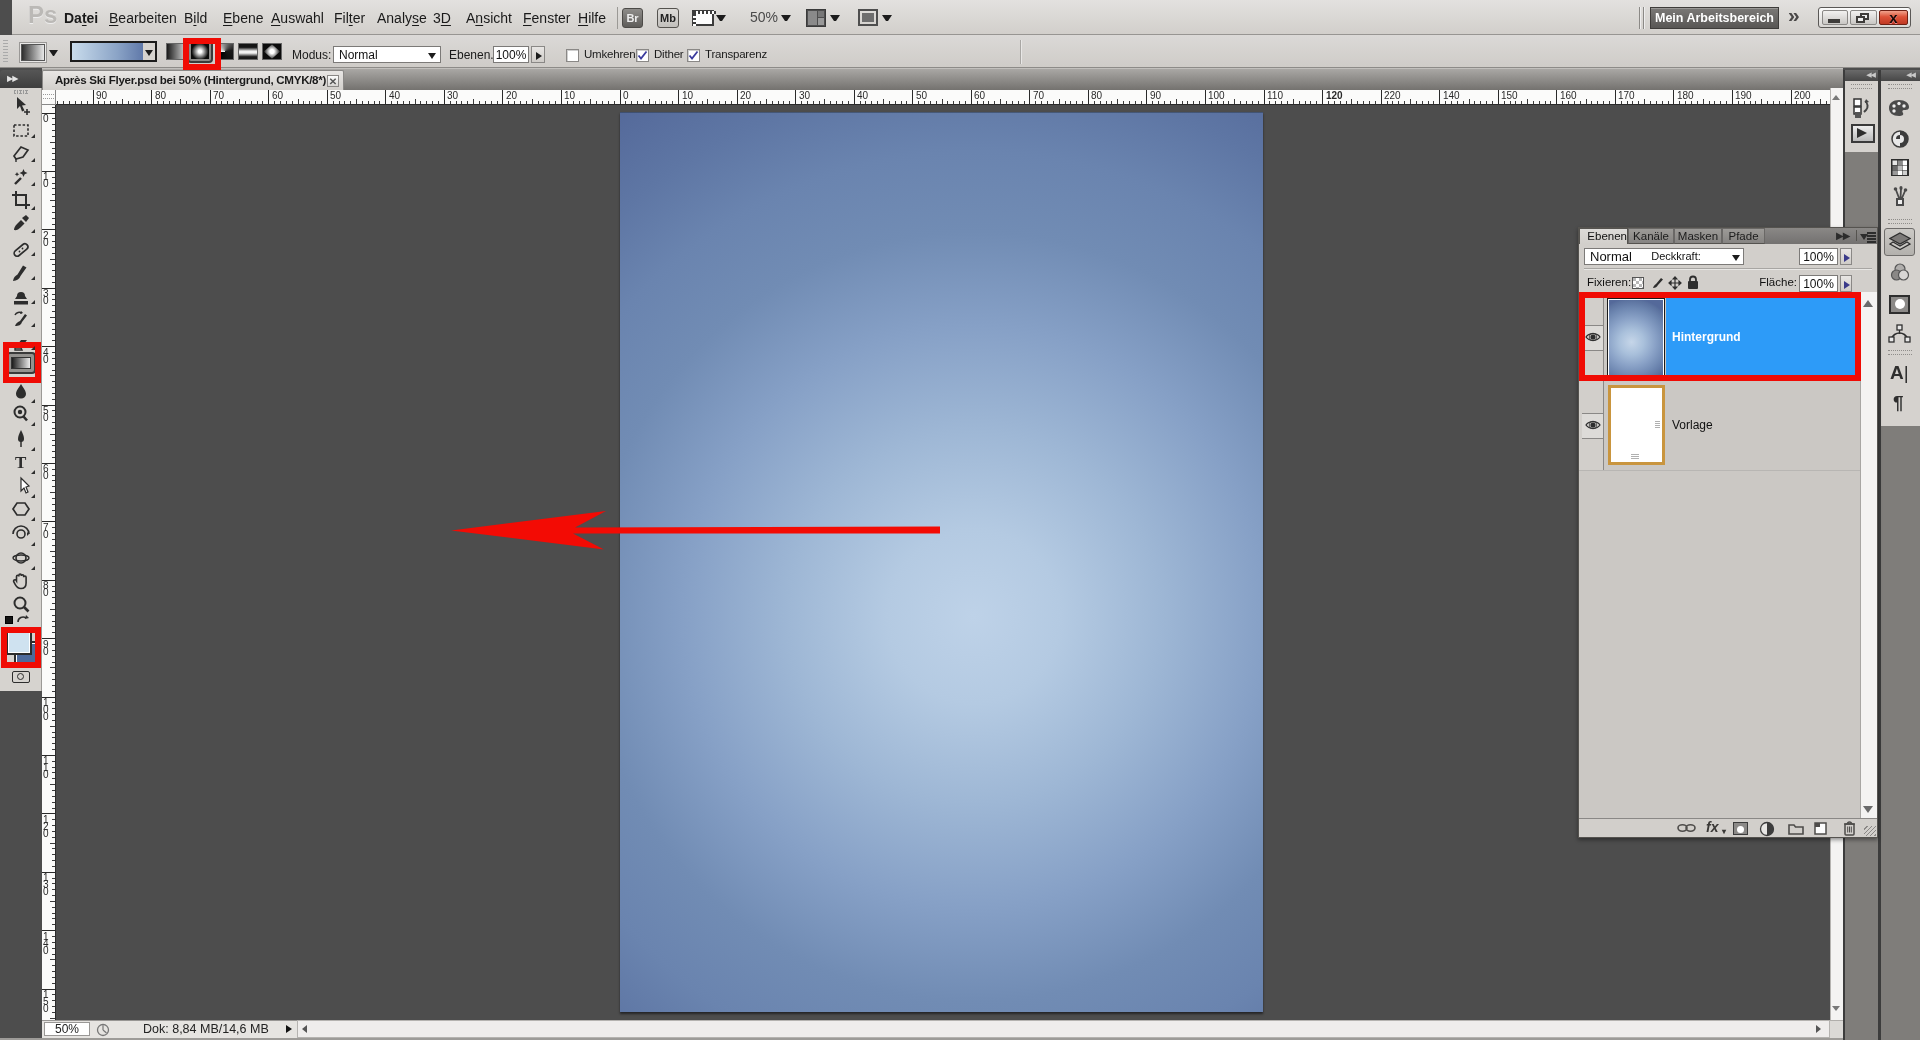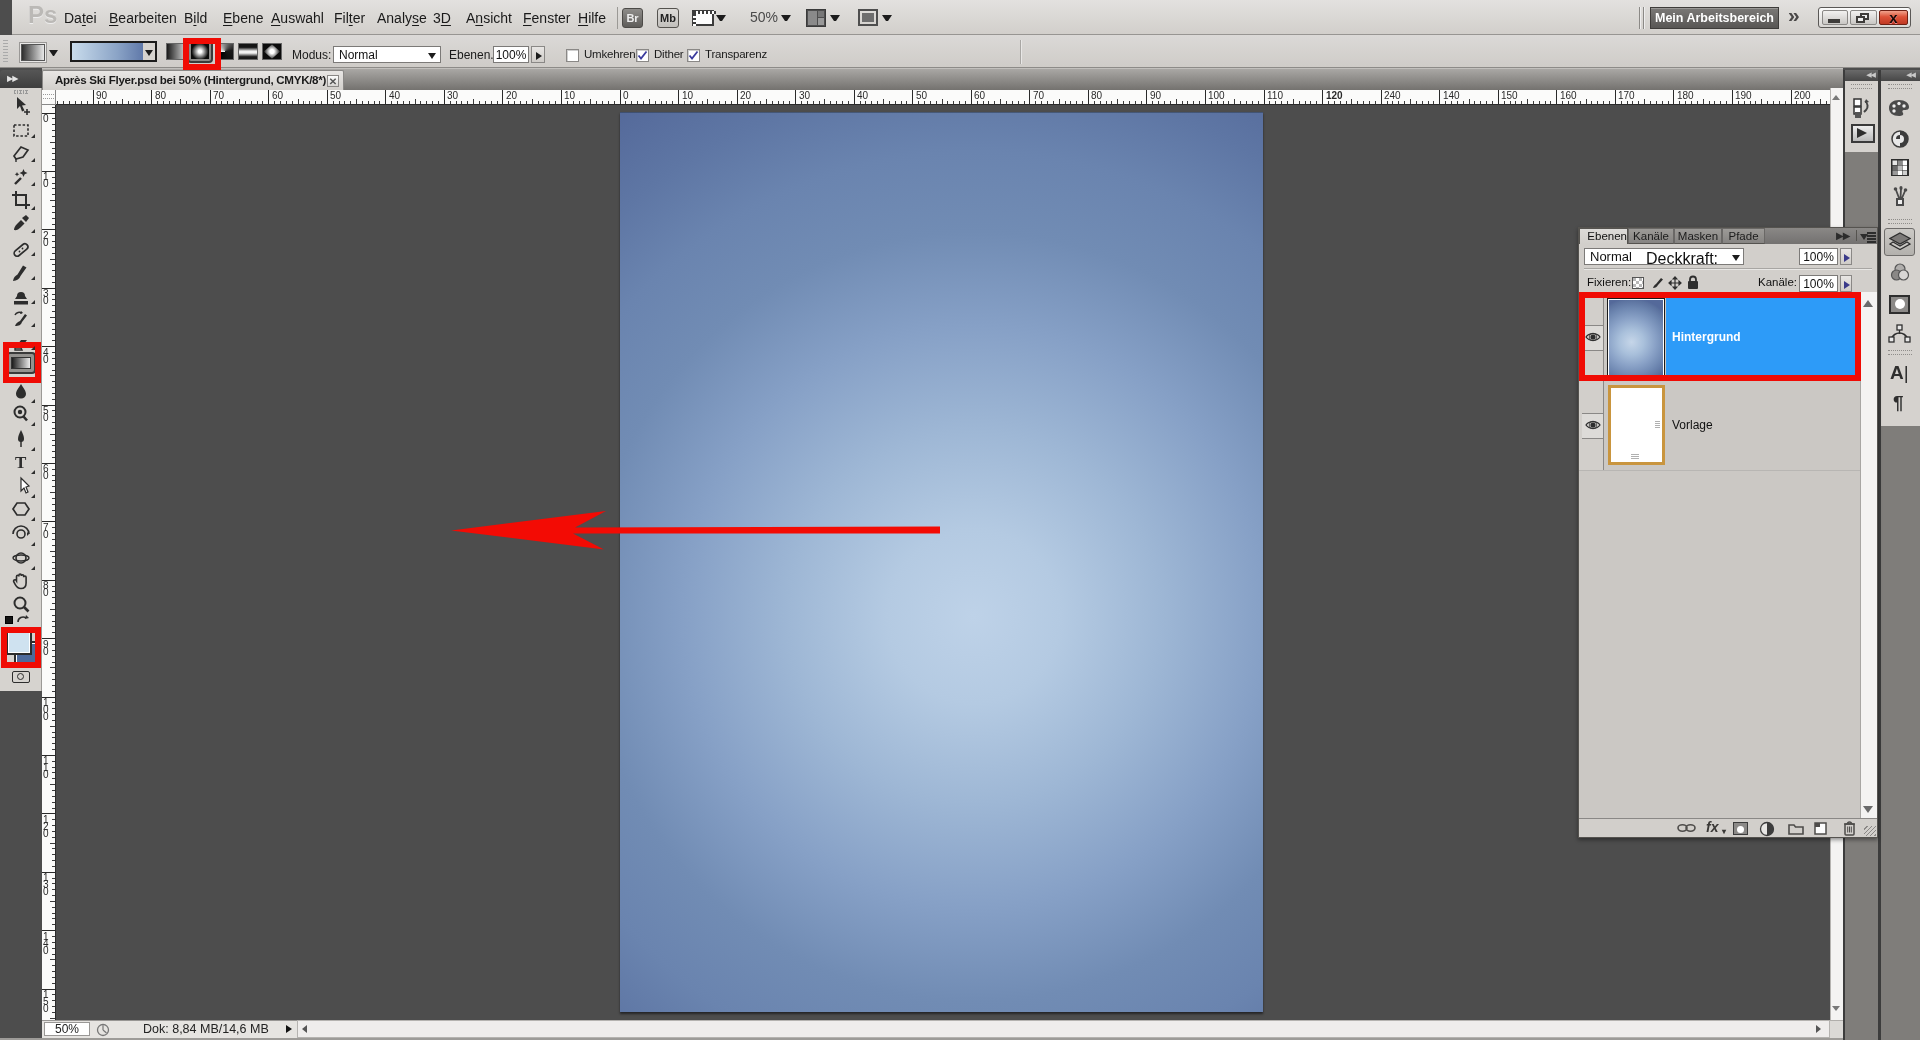--- a/index.html
+++ b/index.html
@@ -4,21 +4,21 @@
 html,body{width:1920px;height:1040px;overflow:hidden;}
 body{position:relative;font-family:"Liberation Sans",sans-serif;background:#4d4d4d;}
 .abs{position:absolute;}
 .tri-d{position:absolute;width:0;height:0;border-left:4.5px solid transparent;border-right:4.5px solid transparent;border-top:6px solid #1c1c1c;}
 .tri-r{position:absolute;width:0;height:0;border-top:4.5px solid transparent;border-bottom:4.5px solid transparent;border-left:6px solid #1c1c1c;}
 u{text-decoration-thickness:1px;text-underline-offset:2px;}
 </style></head><body>
 
 <div class="abs" id="menubar" style="left:0;top:0;width:1920px;height:35px;background:linear-gradient(#e3e1df,#d2cfcb);border-bottom:1px solid #979592;font-size:14px;color:#1a1a1a;margin-left:12px;">
 <span style="position:absolute;left:16px;top:1px;font-size:24px;font-weight:bold;color:#bbb9b6;text-shadow:0 1px 0 #eee;">Ps</span>
-<span style="position:absolute;left:52px;top:10px;">Da<u>t</u>ei</span>
+<span style="position:absolute;left:52px;top:10px;font-weight:bold;">Da<u>t</u>ei</span>
     <span style="position:absolute;left:97px;top:10px;"><u>B</u>earbeiten</span>
     <span style="position:absolute;left:172px;top:10px;">B<u>i</u>ld</span>
     <span style="position:absolute;left:211px;top:10px;"><u>E</u>bene</span>
     <span style="position:absolute;left:259px;top:10px;"><u>A</u>uswahl</span>
     <span style="position:absolute;left:322px;top:10px;">Fil<u>t</u>er</span>
     <span style="position:absolute;left:365px;top:10px;">Analy<u>s</u>e</span>
     <span style="position:absolute;left:421px;top:10px;">3<u>D</u></span>
     <span style="position:absolute;left:454px;top:10px;">A<u>n</u>sicht</span>
     <span style="position:absolute;left:511px;top:10px;"><u>F</u>enster</span>
     <span style="position:absolute;left:566px;top:10px;"><u>H</u>ilfe</span>
@@ -128,21 +128,21 @@
     <span style="position:absolute;left:743px;top:0px;">30</span>
     <span style="position:absolute;left:801px;top:0px;">40</span>
     <span style="position:absolute;left:860px;top:0px;">50</span>
     <span style="position:absolute;left:918px;top:0px;">60</span>
     <span style="position:absolute;left:977px;top:0px;">70</span>
     <span style="position:absolute;left:1035px;top:0px;">80</span>
     <span style="position:absolute;left:1094px;top:0px;">90</span>
     <span style="position:absolute;left:1152px;top:0px;">100</span>
     <span style="position:absolute;left:1211px;top:0px;">110</span>
     <span style="position:absolute;left:1270px;top:0px;font-weight:bold;">120</span>
-    <span style="position:absolute;left:1328px;top:0px;">240</span>
+    <span style="position:absolute;left:1328px;top:0px;">220</span>
     <span style="position:absolute;left:1387px;top:0px;">140</span>
     <span style="position:absolute;left:1445px;top:0px;">150</span>
     <span style="position:absolute;left:1504px;top:0px;">160</span>
     <span style="position:absolute;left:1562px;top:0px;">170</span>
     <span style="position:absolute;left:1621px;top:0px;">180</span>
     <span style="position:absolute;left:1679px;top:0px;">190</span>
     <span style="position:absolute;left:1738px;top:0px;">200</span>
   </div>
 <div class="abs" style="left:42px;top:105px;width:14px;height:915px;background:#fbfbfa;border-right:1px solid #2a2a2a;overflow:hidden;font-size:10px;color:#2a2a2a;">
     <svg width="14" height="915" style="position:absolute;left:0;top:0;" shape-rendering="crispEdges">
@@ -379,39 +379,39 @@
 <div class="abs" style="left:1628px;top:228px;width:46px;height:16px;background:linear-gradient(#9c9a97,#868482);color:#1c1c1c;border:1px solid #6a6866;border-bottom:1px solid #55534f;font-size:11.5px;text-align:center;line-height:15px;">Kanäle</div>
 <div class="abs" style="left:1674px;top:228px;width:48px;height:16px;background:linear-gradient(#9c9a97,#868482);color:#1c1c1c;border:1px solid #6a6866;border-bottom:1px solid #55534f;font-size:11.5px;text-align:center;line-height:15px;">Masken</div>
 <div class="abs" style="left:1722px;top:228px;width:43px;height:16px;background:linear-gradient(#9c9a97,#868482);color:#1c1c1c;border:1px solid #6a6866;border-bottom:1px solid #55534f;font-size:11.5px;text-align:center;line-height:15px;">Pfade</div>
 <div class="abs" style="left:1836px;top:230px;width:22px;height:13px;color:#2c2c2c;font-size:10px;letter-spacing:-1px;">▶▶</div>
 <div class="abs" style="left:1856px;top:230px;width:1px;height:11px;background:#55534f;"></div>
 <div class="abs" style="left:1860px;top:231px;width:16px;height:12px;">
     <div class="tri-d" style="left:0;top:3px;border-top-color:#2c2c2c;"></div>
     <div class="abs" style="left:7px;top:1px;width:9px;height:2px;background:#2c2c2c;box-shadow:0 3px 0 #2c2c2c,0 6px 0 #2c2c2c,0 9px 0 #2c2c2c;"></div>
   </div>
 <div class="abs" style="left:1584px;top:248px;width:160px;height:17px;background:#fff;border:1px solid #7c7a78;font-size:13px;color:#111;padding-left:5px;line-height:16px;">Normal<div class="tri-d" style="left:147px;top:6px;"></div></div>
-<div class="abs" style="left:1646px;top:250px;width:60px;height:15px;font-size:16px;color:#111;text-align:center;">Deckkraft:</div>
+<div class="abs" style="left:1646px;top:250px;width:60px;height:15px;font-size:11px;color:#111;text-align:center;">Deckkraft:</div>
 <div class="abs" style="left:1799px;top:248px;width:39px;height:17px;background:#fff;border:1px solid #7c7a78;font-size:12px;color:#111;text-align:center;line-height:16px;">100%</div>
 <div class="abs" style="left:1840px;top:248px;width:12px;height:17px;background:linear-gradient(#e8e6e4,#cfccc8);border:1px solid #8a8886;">
     <div class="tri-r" style="left:3px;top:5px;border-left-color:#3a3a8a;"></div>
   </div>
 <div class="abs" style="left:1584px;top:268px;width:288px;height:1px;background:#a8a6a3;box-shadow:0 1px 0 #e8e7e5;"></div>
 <div class="abs" style="left:1587px;top:276px;width:46px;height:15px;font-size:11.5px;color:#111;">Fixieren:</div>
 <div class="abs" style="left:1632px;top:277px;width:12px;height:12px;border:1px solid #555;background:repeating-conic-gradient(#fff 0 25%,#b8b8b8 0 50%) 0 0/6px 6px;"></div>
 <svg class="abs" style="left:1651px;top:276px;" width="14" height="14" viewBox="0 0 14 14">
     <path d="M2 12 c0.5 -2 1.5 -3 3 -4 l5 -6 2 1.5 -5 5.5 c-1 2 -2.5 3 -5 3 Z" fill="#2e2e2e"></path>
   </svg>
 <svg class="abs" style="left:1668px;top:276px;" width="14" height="14" viewBox="0 0 14 14">
     <path d="M7 1 V13 M1 7 H13 M7 1 l-1.8 2 h3.6 Z M7 13 l-1.8 -2 h3.6 Z M1 7 l2 -1.8 v3.6 Z M13 7 l-2 -1.8 v3.6 Z" stroke="#2e2e2e" stroke-width="1.2" fill="#2e2e2e"></path>
   </svg>
 <svg class="abs" style="left:1686px;top:275px;" width="14" height="15" viewBox="0 0 14 15">
     <rect x="2" y="6" width="10" height="8" rx="1" fill="#2e2e2e"></rect>
     <path d="M4 6 V4.5 a3 3 0 0 1 6 0 V6" fill="none" stroke="#2e2e2e" stroke-width="1.8"></path>
   </svg>
-<div class="abs" style="left:1747px;top:276px;width:50px;height:15px;font-size:11.5px;color:#111;text-align:right;">Kanäle:</div>
+<div class="abs" style="left:1747px;top:276px;width:50px;height:15px;font-size:11.5px;color:#111;text-align:right;">Fläche:</div>
 <div class="abs" style="left:1799px;top:275px;width:39px;height:17px;background:#fff;border:1px solid #7c7a78;font-size:12px;color:#111;text-align:center;line-height:16px;">100%</div>
 <div class="abs" style="left:1840px;top:275px;width:12px;height:17px;background:linear-gradient(#e8e6e4,#cfccc8);border:1px solid #8a8886;">
     <div class="tri-r" style="left:3px;top:5px;border-left-color:#3a3a8a;"></div>
   </div>
 <div class="abs" style="left:1579px;top:292px;width:283px;height:526px;background:#cbc8c4;"></div>
 <div class="abs" style="left:1666px;top:297px;width:194px;height:81px;background:#2d9bf8;"></div>
 <div class="abs" style="left:1579px;top:378px;width:283px;height:1px;background:#a8a6a3;"></div>
 <div class="abs" style="left:1579px;top:296px;width:25px;height:82px;background:#d2cfcb;border-right:1px solid #8a8886;"></div>
 <div class="abs" style="left:1582px;top:325px;width:21px;height:26px;border-top:1px solid #8a8886;border-bottom:1px solid #8a8886;background:#dddbd8;"></div>
 <svg class="abs" style="left:1585px;top:331px;" width="16" height="12" viewBox="0 0 16 12">

